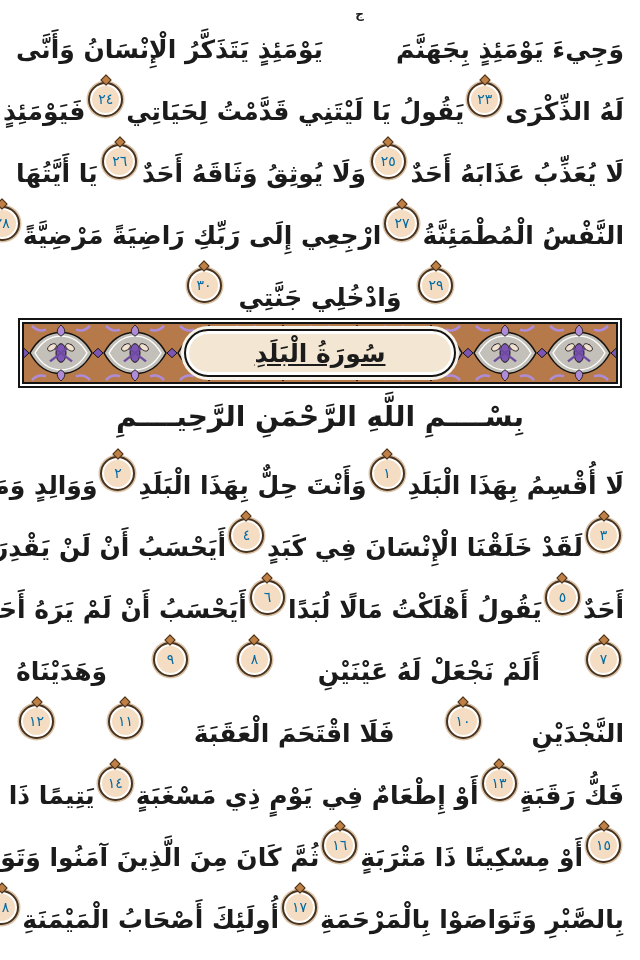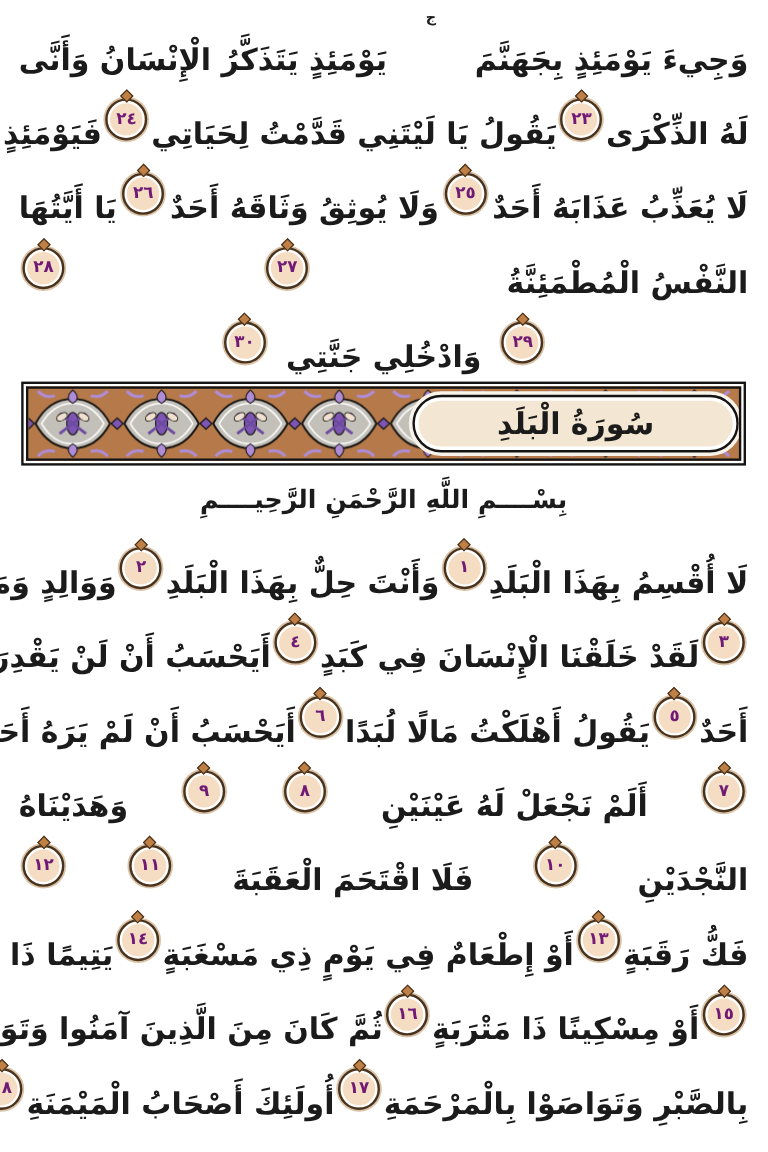--- a/index.html
+++ b/index.html
@@ -43,22 +43,22 @@
   .vm {
     position: relative;
     flex: none;
     width: 35px; height: 35px;
     margin: 0 3px;
     border-radius: 50%;
     background: var(--marker-fill, #f4ddc3);
     border: 2px solid var(--marker-ring, #46321f);
     box-shadow: 0 0 0 1.5px #d9c2a6, inset 0 0 0 2px #ffffff;
     display: flex; align-items: center; justify-content: center;
-    font-size: 14px; font-weight: bold;
-    color: #701a75;
+    font-size: 14px; font-weight: normal;
+    color: #0369a1;
   }
   .vm::before {
     content: "";
     position: absolute;
     top: -8px; left: 50%;
     transform: translateX(-50%) rotate(45deg);
     width: 6px; height: 6px;
     background: var(--marker-finial, #c08045);
     border: 1px solid var(--marker-ring, #46321f);
   }
@@ -70,42 +70,43 @@
     border: 2px solid #141414;
     background: #ffffff;
     padding: 2px;
     flex: none;
   }
   .banner-inner {
     position: relative;
     height: 100%;
     border: 2px solid #141414;
     background: var(--banner-brown, #b5794a);
-    display: flex; align-items: center; 
+    display: flex; align-items: center; justify-content: center;
     overflow: hidden;
+    text-decoration: underline;
   }
   .banner-inner svg.orn { position: absolute; inset: 0; width: 100%; height: 100%; }
   .cartouche {
     position: relative;
     width: 272px; height: 48px;
     background: var(--banner-cream, #f3e7d3);
     border: 2px solid #141414;
     border-radius: 26px;
     box-shadow: 0 0 0 3px #f8f3ea, inset 0 0 0 3px #ffffff;
     display: flex; align-items: center; justify-content: center;
     font-size: 25px; font-weight: bold;
     z-index: 2;
   }
 
   
   .bismillah {
     height: 52px;
     direction: rtl;
     display: flex; align-items: center; justify-content: center;
-    font-size: 21px;
+    font-size: 28px;
     font-weight: bold;
     flex: none;
   }
 </style>
 </head>
 <body>
 
 <div class="page">
 
   <div id="fajr-lines">
@@ -124,20 +125,21 @@
       <div class="qline">
         <span class="qtext">لَا يُعَذِّبُ عَذَابَهُ أَحَدٌ</span>
         <span class="vm">٢٥</span>
         <span class="qtext">وَلَا يُوثِقُ وَثَاقَهُ أَحَدٌ</span>
         <span class="vm">٢٦</span>
         <span class="qtext">يَا أَيَّتُهَا</span>
       </div>
       <div class="qline">
         <span class="qtext">النَّفْسُ الْمُطْمَئِنَّةُ</span>
         <span class="vm">٢٧</span>
+        <span class="qtext">ارْجِعِي إِلَى رَبِّكِ رَاضِيَةً مَرْضِيَّةً</span>
         <span class="vm">٢٨</span>
       </div>
       <div class="qline center">
         <span class="vm">٢٩</span>
         <span class="qtext">وَادْخُلِي جَنَّتِي</span>
         <span class="vm">٣٠</span>
       </div>
     </div>
 
   <div class="banner">

